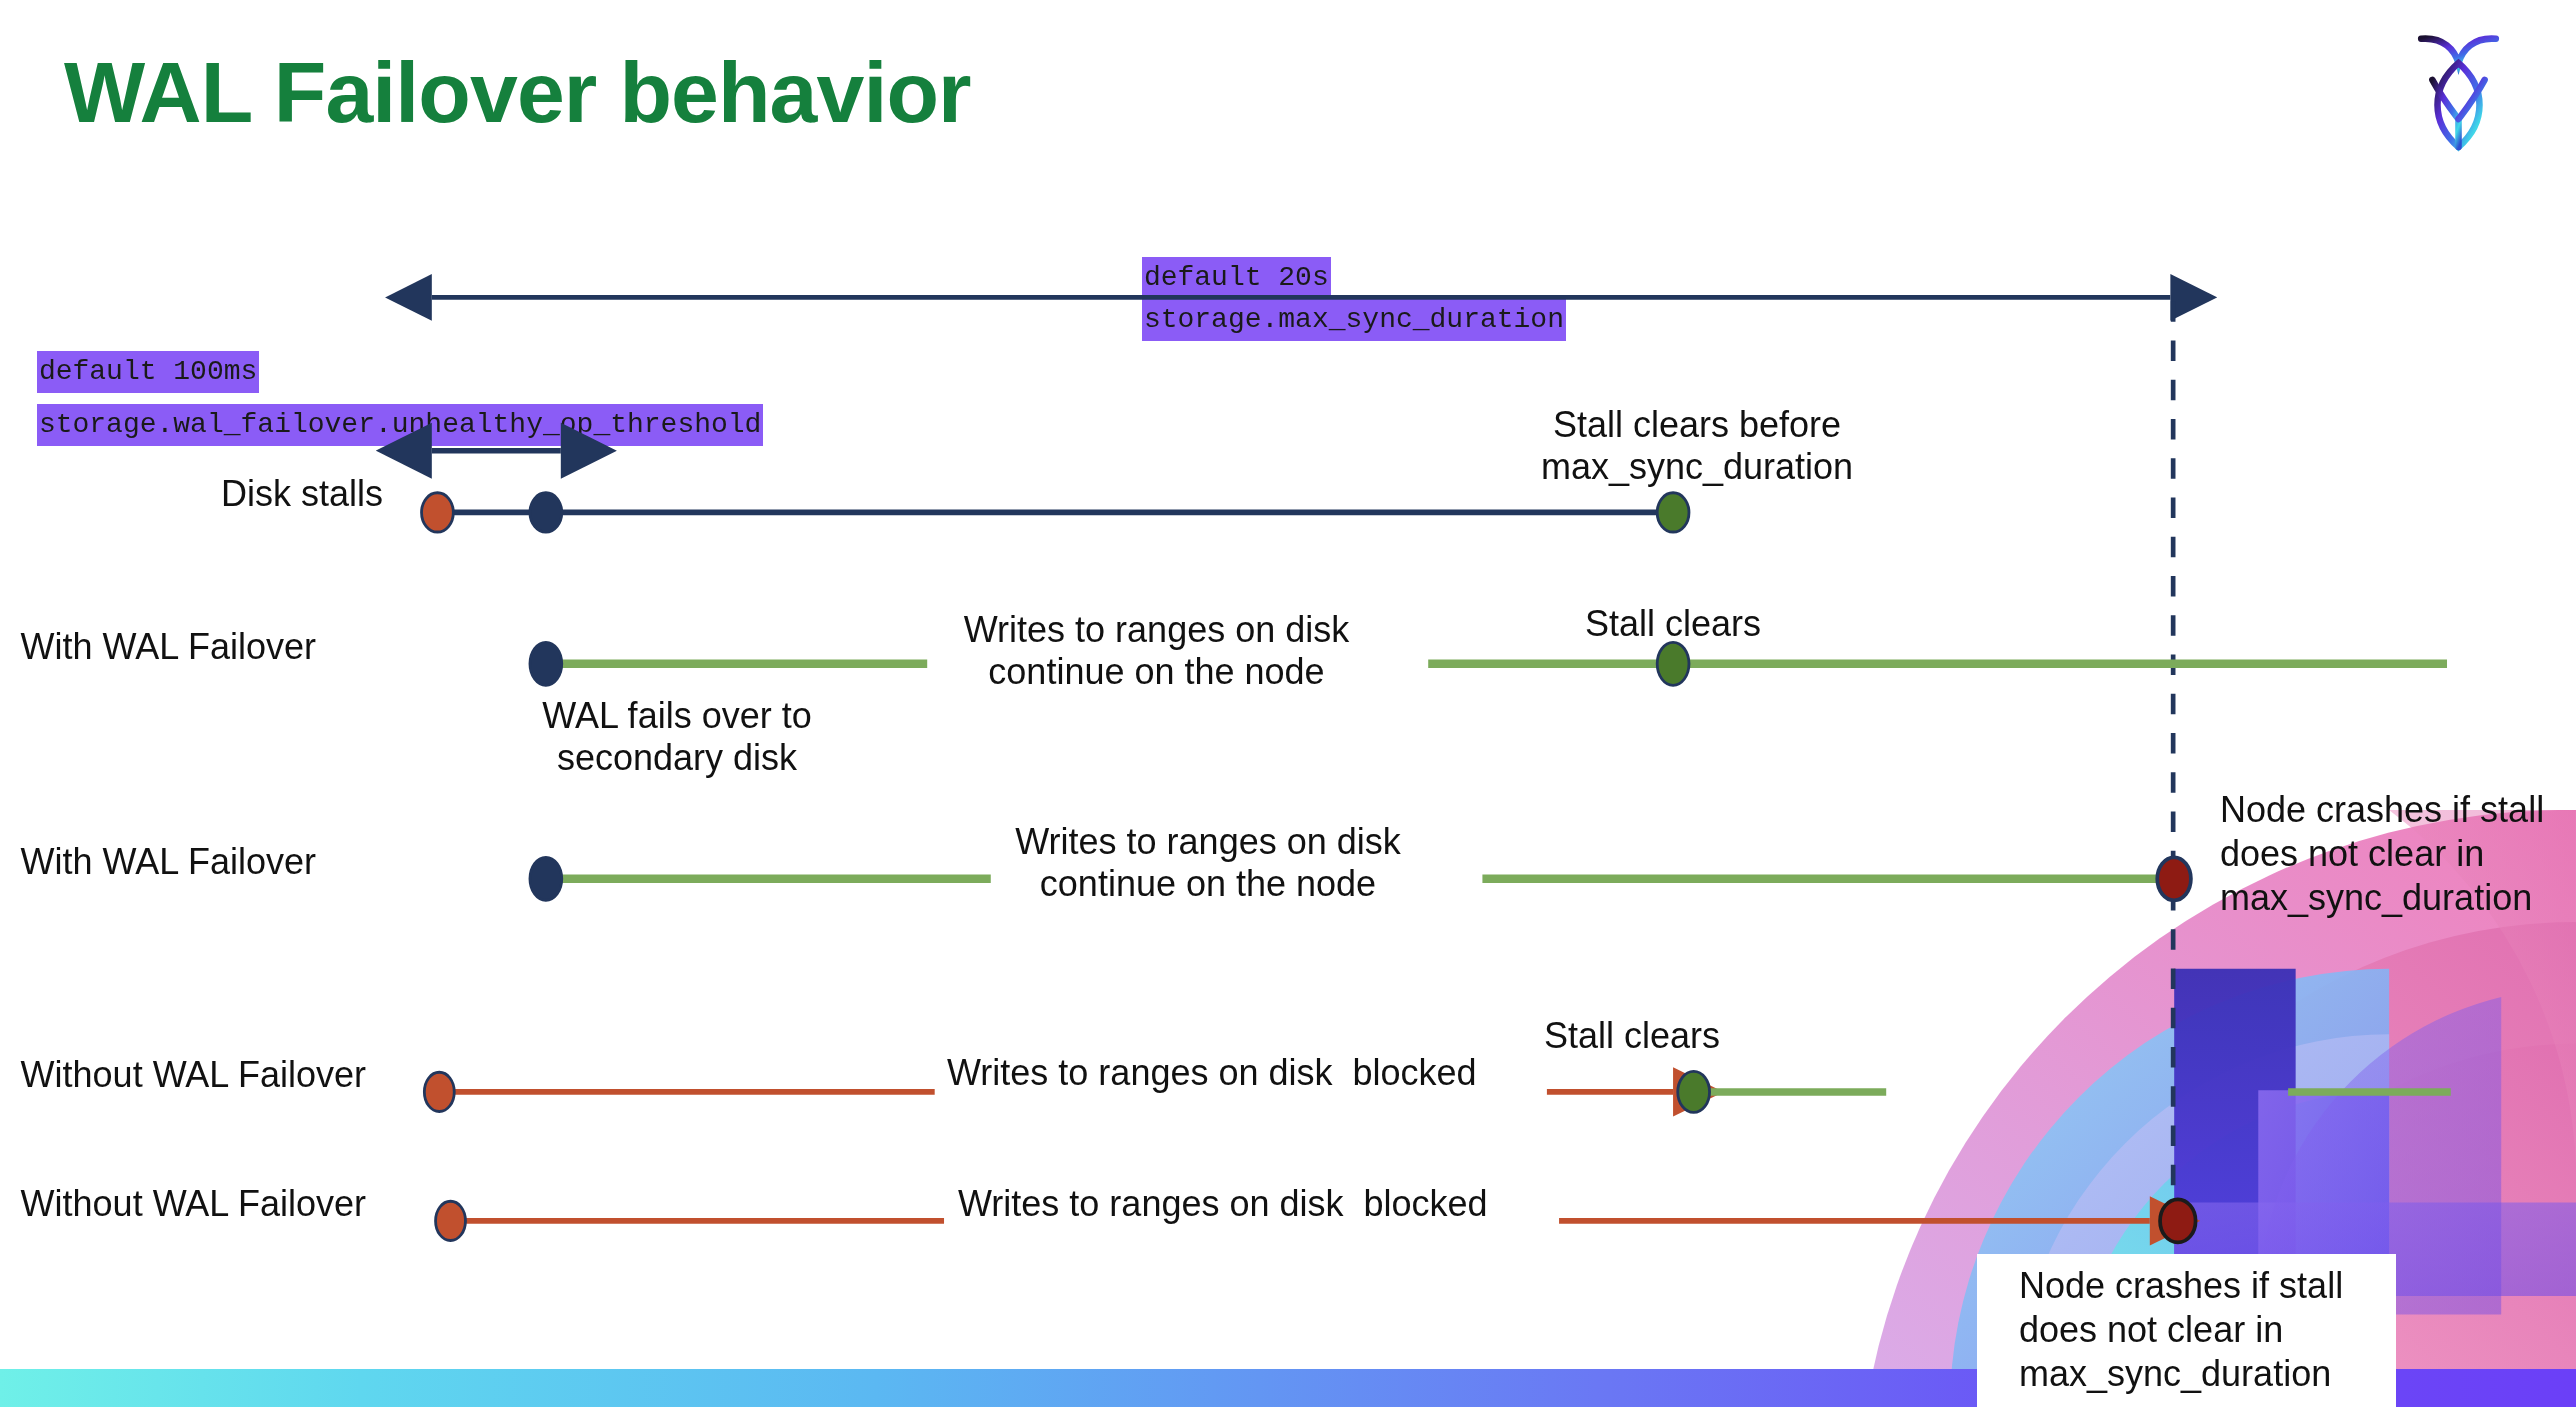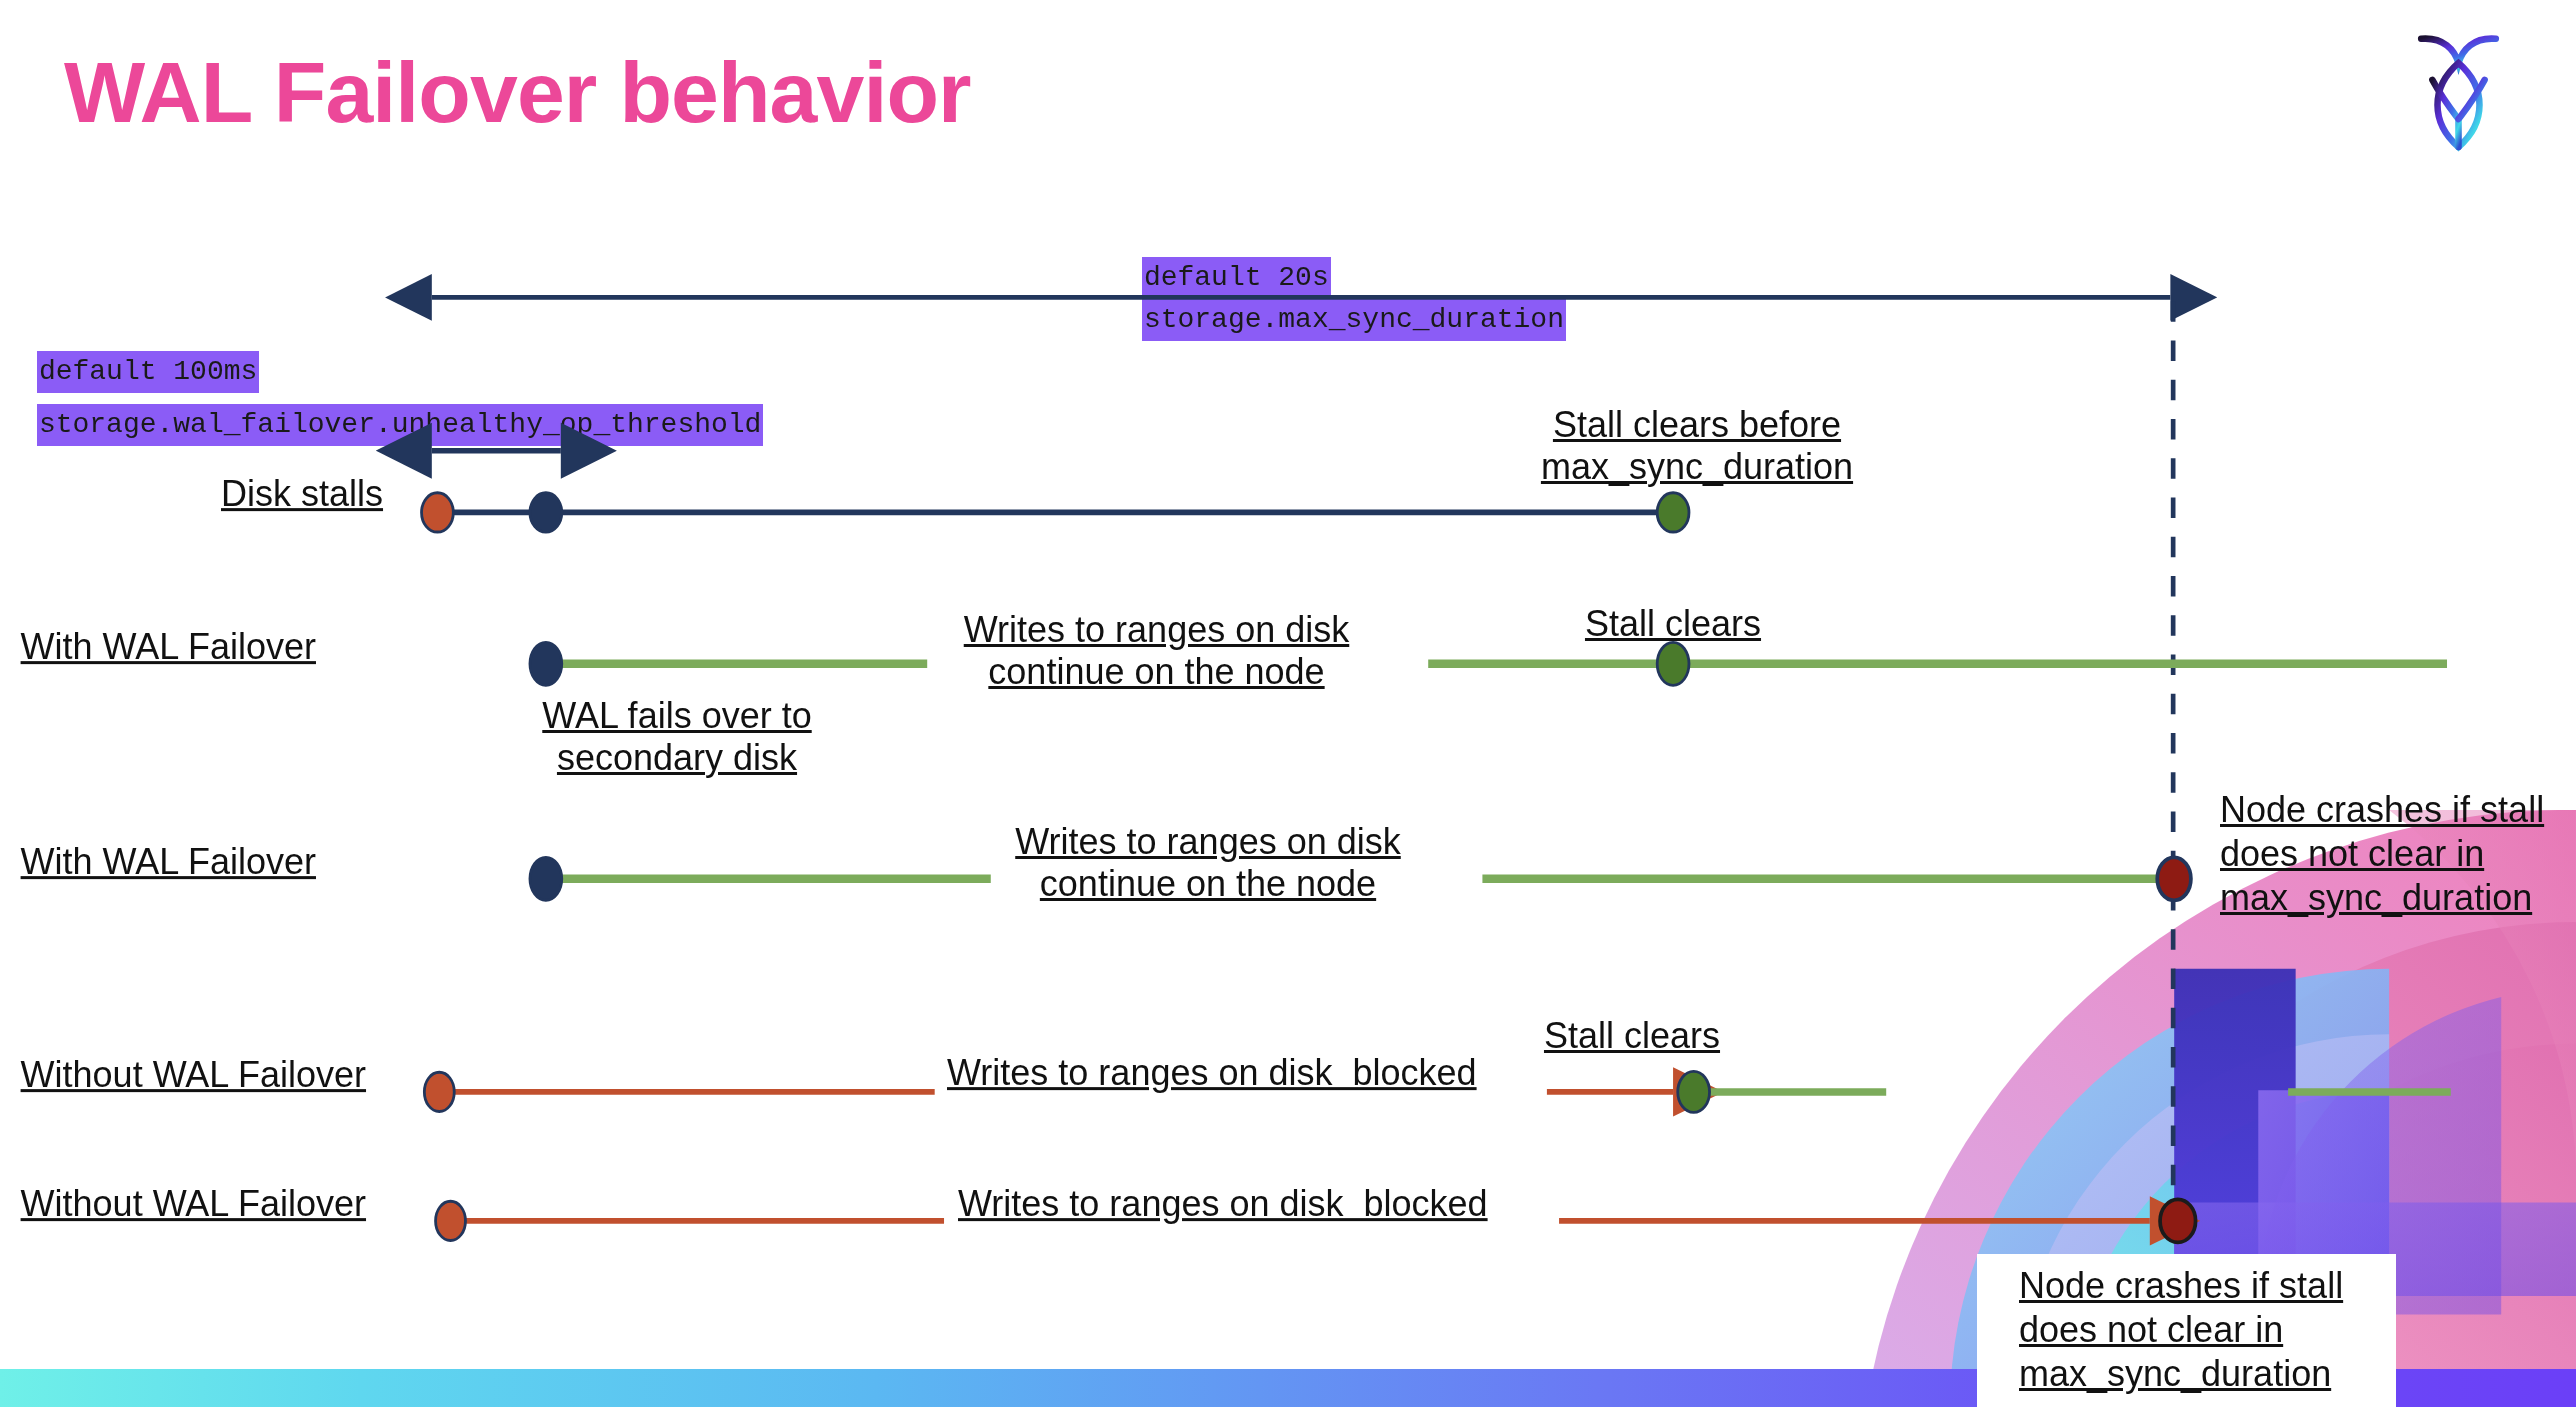--- a/index.html
+++ b/index.html
@@ -17,21 +17,21 @@
     background:#ffffff;
   }
 
   
   #page-title{
     position:absolute;
     left:64px; top:43px;
     font-size:86px;
     font-weight:bold;
     letter-spacing:-0.9px;
-    color:#ec4899;
+    color:#15803d;
     font-family:"Liberation Sans", sans-serif;
     white-space:nowrap;
   }
 
   
   #logo{
     position:absolute;
     right:65px; top:22.4px;
     width:105px;height:140px;
   }
@@ -66,21 +66,20 @@
     z-index:4;
   }
 
   
   .lbl{
     position:absolute;
     font-family:"Liberation Sans", sans-serif;
     color:#111111;
     white-space:pre;
     line-height:1.16;
-    text-decoration:underline;
   }
   .row-label{ font-size:36px; }
   .note{ font-size:36px; }
   .note.center{ text-align:center; }
   .code{
     position:absolute;
     font-family:"Liberation Mono", monospace;
     font-size:28px;
     color:#1a1a1a;
     background:#8b5cf6;

